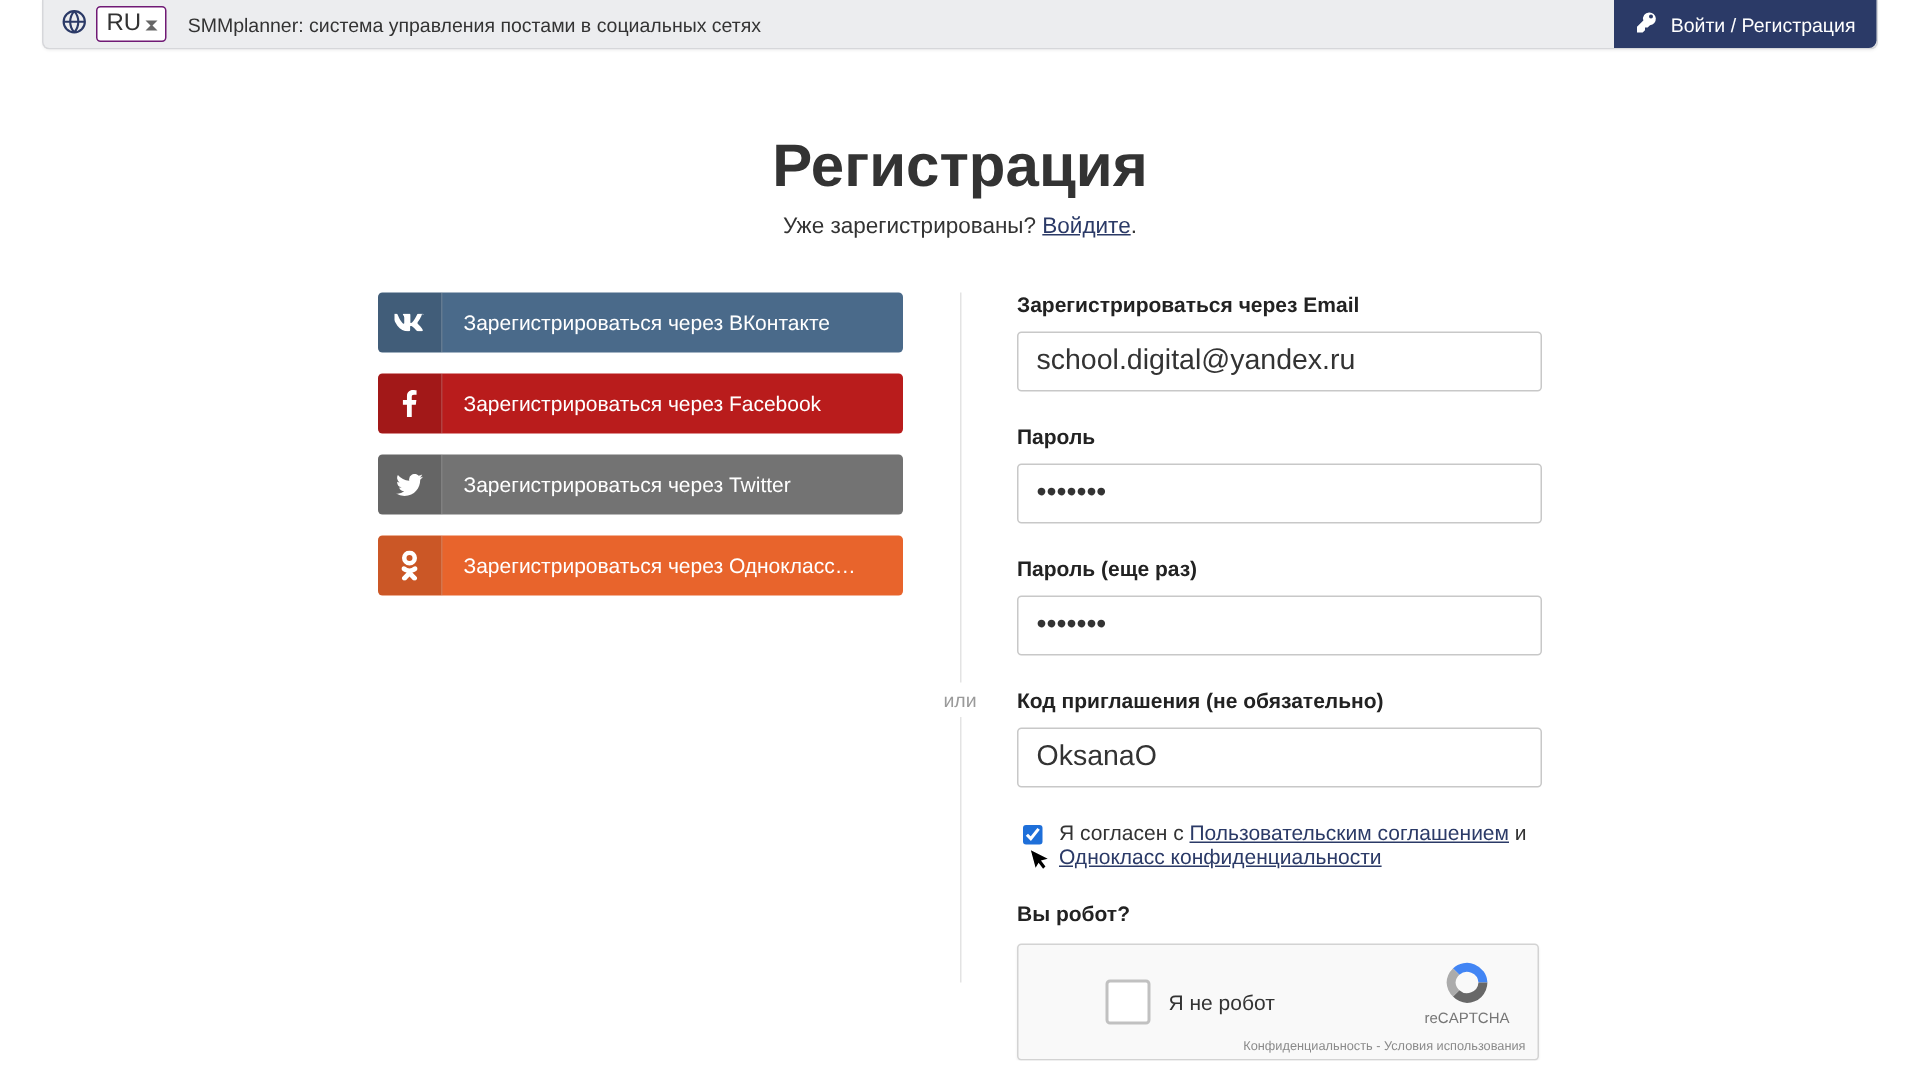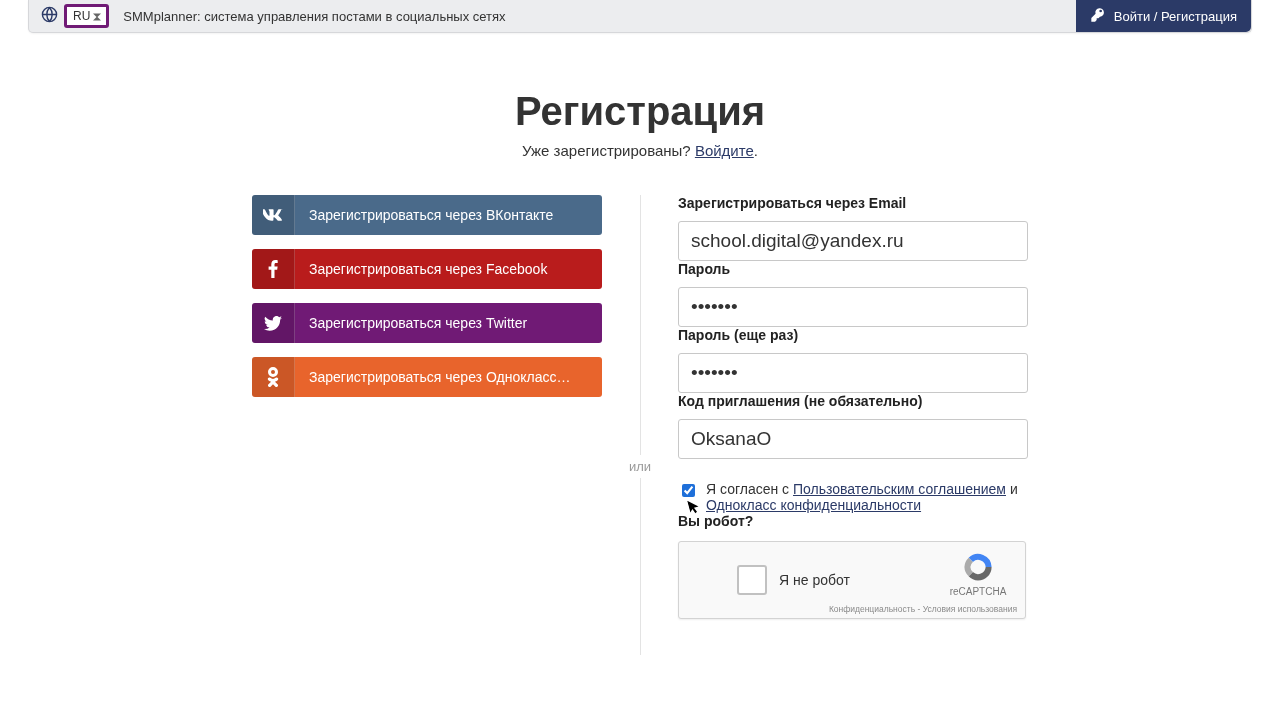--- a/index.html
+++ b/index.html
@@ -11,22 +11,22 @@
     border:1px solid #d6d7da;
     border-top:none;
     border-radius:0 0 5px 5px;
     display:flex;align-items:center;
     box-shadow:0 1px 2px rgba(0,0,0,.05);
     font-size:13px;color:#333;
   }
   .globe{margin-left:12px;color:#2b3a67;}
   .lang-sel{
     margin-left:6px;padding:2px 16px 2px 6px;
-    background:#fff;border:3px solid #701a75;border-radius:3px;
-    font-size:12px;position:relative;
+    background:#fff;border:1px solid #701a75;border-radius:3px;
+    font-size:16px;position:relative;
   }
   .lang-sel::after{content:"";position:absolute;right:5px;top:50%;transform:translateY(-60%);
     width:0;height:0;border-left:4px solid transparent;border-right:4px solid transparent;border-top:4px solid #666;}
   .lang-sel::before{content:"";position:absolute;right:5px;top:50%;transform:translateY(10%);
     width:0;height:0;border-left:4px solid transparent;border-right:4px solid transparent;border-bottom:4px solid #666;}
   .tagline{margin-left:14px;color:#333;font-size:13px;}
   .login-btn{
     margin-left:auto;height:100%;display:flex;align-items:center;
     background:#2b3a67;color:#fff;padding:0 14px;
     border-radius:0 0 5px 0;font-size:13px;gap:8px;
@@ -48,33 +48,33 @@
   }
   .social-icon{
     width:42px;height:40px;display:flex;align-items:center;justify-content:center;
     border-right:1px solid rgba(255,255,255,.18);
     background:rgba(0,0,0,.12);
     font-weight:700;
   }
   .social-label{padding-left:14px;white-space:nowrap;overflow:hidden;text-overflow:ellipsis;padding-right:10px;flex:1;}
   .vk{background:#4a6a8a;}
   .fb{background:#b91c1c;}
-  .tw{background:#701a75;}
+  .tw{background:#737373;}
   .ok{background:#e8642c;}
   .divider-col{
     width:24px;position:relative;display:flex;justify-content:center;height:460px;
   }
   .divider-col::before{content:"";position:absolute;left:50%;top:0;bottom:0;width:1px;background:#e3e3e3;}
   .divider-label{
     position:absolute;top:260px;background:#fff;padding:4px 0;font-size:13px;color:#9a9a9a;
   }
   .col-right{width:350px;}
   .fld-label{font-size:14px;font-weight:700;color:#222;margin:0 0 10px 0;}
   .fld-label.first{margin-top:0;}
-  .fld-label.spaced{}
+  .fld-label.spaced{margin-top:22px;}
   .text-input{
     width:100%;box-sizing:border-box;height:40px;border:1px solid #c8c8c8;border-radius:3px;
     padding:0 12px;font-size:19px;color:#333;background:#fff;
   }
   .agree-row{display:flex;align-items:flex-start;gap:8px;margin-top:22px;font-size:14px;color:#333;position:relative;}
   .agree-row input[type=checkbox]{width:15px;height:15px;accent-color:#1e6fd9;margin-top:2px;}
   .agree-row a{color:#2b3a67;text-decoration:underline;}
   .cursor{position:absolute;left:11px;top:18px;font-size:13px;transform:rotate(-15deg);}
   .captcha{
     margin-top:12px;width:302px;height:76px;border:1px solid #d3d3d3;border-radius:3px;

